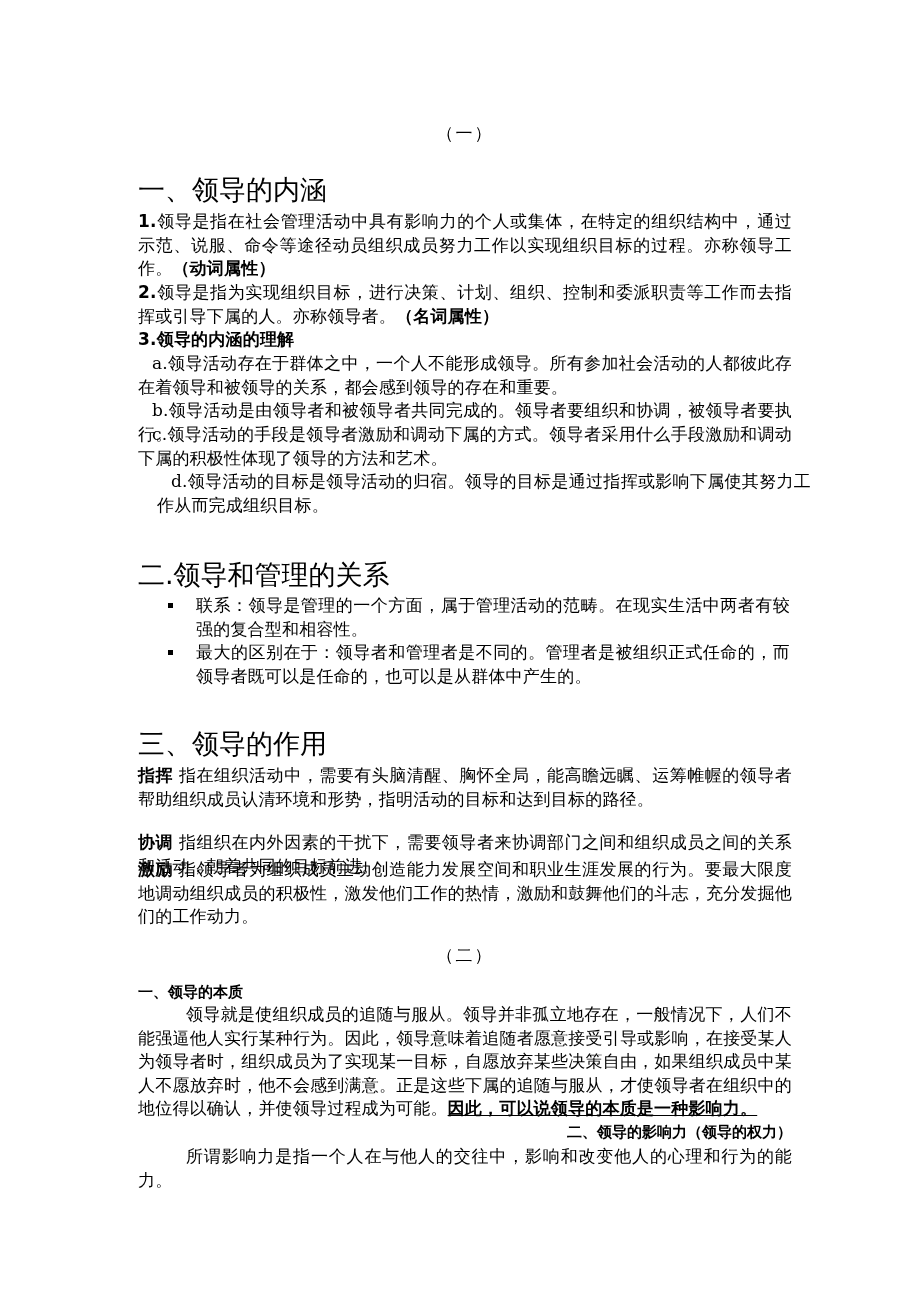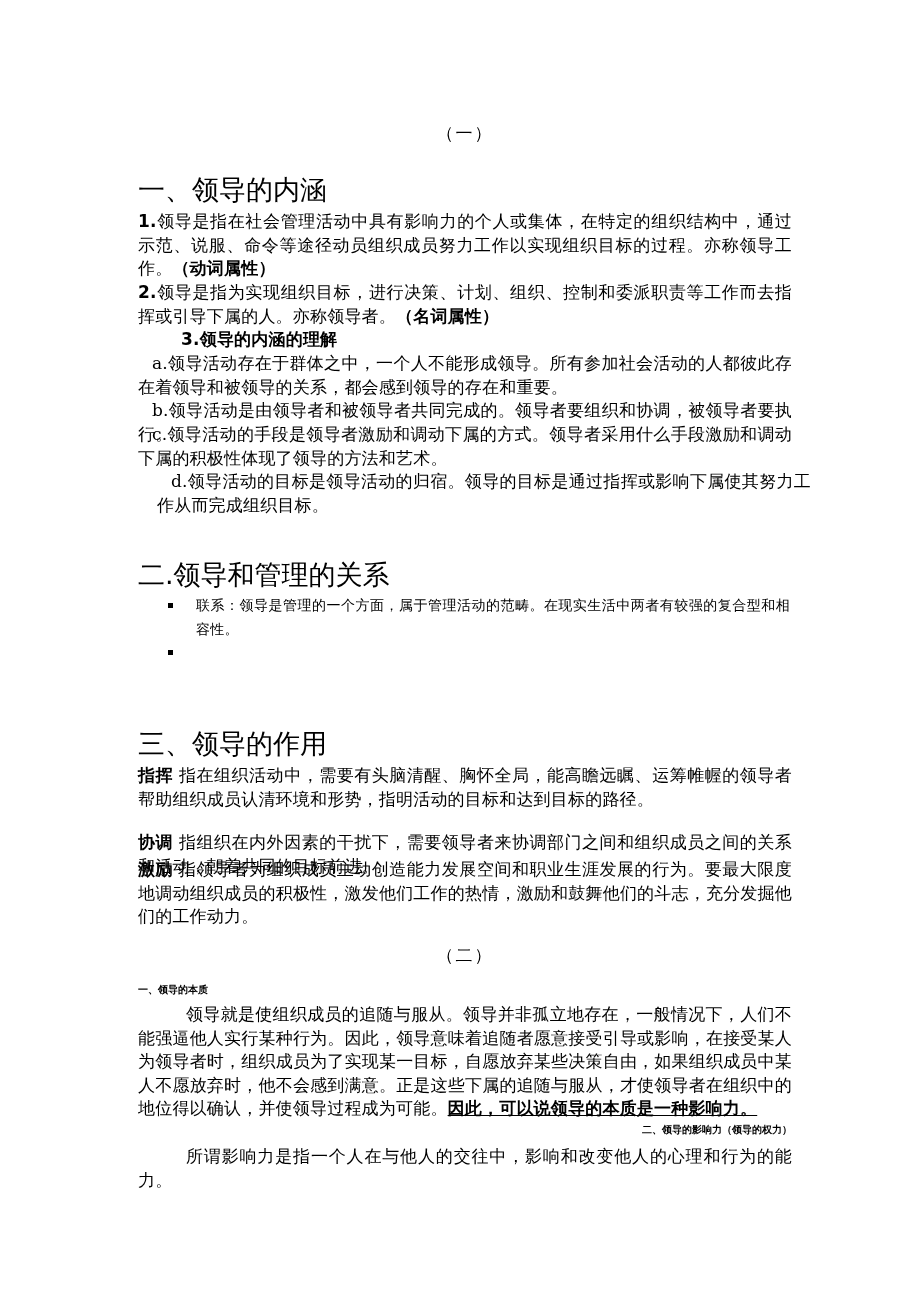--- a/index.html
+++ b/index.html
@@ -6,63 +6,64 @@
     body {
       width: 920px; height: 1302px; position: relative; overflow: hidden;
       font-family: "DejaVu Serif", "Liberation Serif", serif;
       color: #000;
     }
     .page { position: absolute; left: 138px; top: 0; width: 654px; }
     .abs { position: absolute; left: 0; width: 654px; }
     .center { text-align: center; }
     .part-title { font-size: 17px; letter-spacing: 2px; }
     .h1 { font-family: "DejaVu Sans", "Liberation Sans", sans-serif; font-size: 27px; font-weight: normal; }
-    .h2 { font-family: "DejaVu Sans", "Liberation Sans", sans-serif; font-size: 10px; font-weight: bold; }
+    .h2 { font-family: "DejaVu Sans", "Liberation Sans", sans-serif; font-size: 15px; font-weight: bold; }
     .p { font-size: 17px; line-height: 23.5px; text-align: justify; letter-spacing: 0.2px; }
     .b { font-weight: bold; font-family: "DejaVu Sans", "Liberation Sans", sans-serif; }
     .indent-s { text-indent: 14px; }
     .indent-l { text-indent: 48px; }
     .ul { text-decoration: underline; font-weight: bold; font-family: "DejaVu Sans", "Liberation Sans", sans-serif; }
     .bullet-list { position: absolute; left: 30px; width: 622px; margin: 0; padding: 0; list-style: none; }
-    .bullet-list li { position: relative; padding-left: 28px; font-size: 14px; line-height: 23.5px; text-align: justify; letter-spacing: 0.2px; }
+    .bullet-list li { position: relative; padding-left: 28px; font-size: 17px; line-height: 23.5px; text-align: justify; letter-spacing: 0.2px; }
     .bullet-list li .sq { position: absolute; left: 0; top: 9px; width: 5px; height: 5px; background: #000; }
   </style>
 </head>
 <body>
 
 <div class="page">
 
   <div class="abs center part-title" style="top:122px;">（一）</div>
 
   <div class="abs h1" style="top:172px;">一、领导的内涵</div>
 
   <div class="abs p" style="top:210px;">
     <span class="b">1.</span><span>领导是指在社会管理活动中具有影响力的个人或集体，在特定的组织结构中，通过示范、说服、命令等途径动员组织成员努力工作以实现组织目标的过程。亦称领导工作。</span><span class="b">（动词属性）</span>
   </div>
 
   <div class="abs p" style="top:281px;">
     <span class="b">2.</span><span>领导是指为实现组织目标，进行决策、计划、组织、控制和委派职责等工作而去指挥或引导下属的人。亦称领导者。</span><span class="b">（名词属性）</span>
   </div>
 
-  <div class="abs p b" style="top:328px;margin-left:43px;">3.领导的内涵的理解</div>
+  <div class="abs p b" style="top:328px;">3.领导的内涵的理解</div>
 
   <div class="abs p indent-s" style="top:352px;">a.领导活动存在于群体之中，一个人不能形成领导。所有参加社会活动的人都彼此存在着领导和被领导的关系，都会感到领导的存在和重要。</div>
   <div class="abs p indent-s" style="top:399px;">b.领导活动是由领导者和被领导者共同完成的。领导者要组织和协调，被领导者要执行。</div>
   <div class="abs p indent-s" style="top:423px;">c.领导活动的手段是领导者激励和调动下属的方式。领导者采用什么手段激励和调动下属的积极性体现了领导的方法和艺术。</div>
   <div class="abs p indent-s" style="top:470px;margin-left:19px;">d.领导活动的目标是领导活动的归宿。领导的目标是通过指挥或影响下属使其努力工作从而完成组织目标。</div>
 
   <div class="abs h1" style="top:557px;">二.领导和管理的关系</div>
 
   <ul class="bullet-list" style="top:594px;">
     <li>
       <span class="sq"></span>
       <span>联系：领导是管理的一个方面，属于管理活动的范畴。在现实生活中两者有较强的复合型和相容性。</span>
     </li>
     <li>
       <span class="sq"></span>
+      <span>最大的区别在于：领导者和管理者是不同的。管理者是被组织正式任命的，而领导者既可以是任命的，也可以是从群体中产生的。</span>
     </li>
   </ul>
 
   <div class="abs h1" style="top:726px;">三、领导的作用</div>
 
   <div class="abs p" style="top:764px;">
     <span class="b">指挥</span><span> 指在组织活动中，需要有头脑清醒、胸怀全局，能高瞻远瞩、运筹帷幄的领导者帮助组织成员认清环境和形势，指明活动的目标和达到目标的路径。</span>
   </div>
   <div class="abs p" style="top:831px;">
     <span class="b">协调</span><span> 指组织在内外因素的干扰下，需要领导者来协调部门之间和组织成员之间的关系和活动，朝着共同的目标前进。</span>

